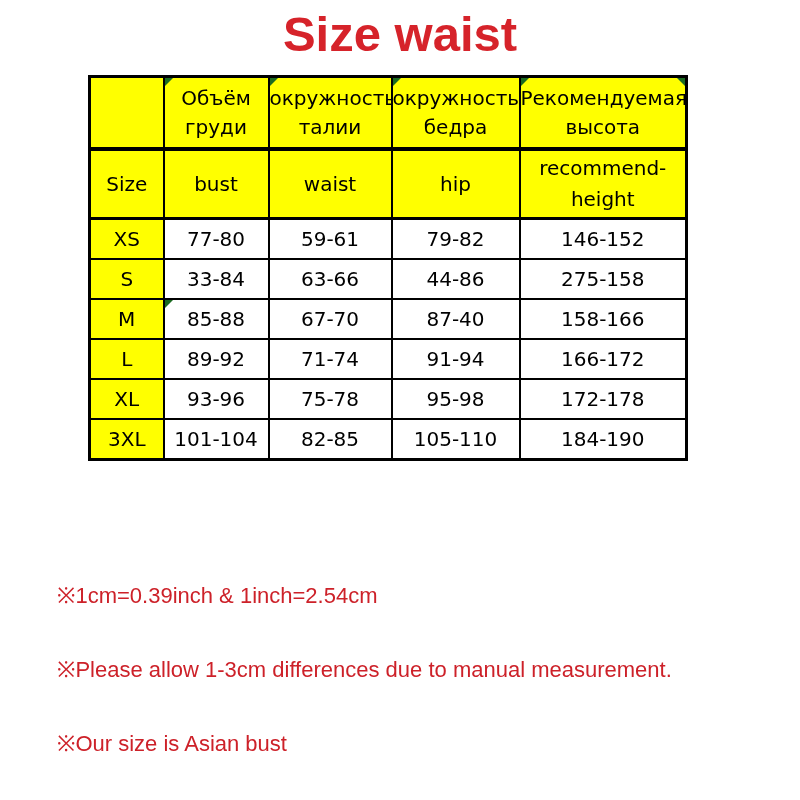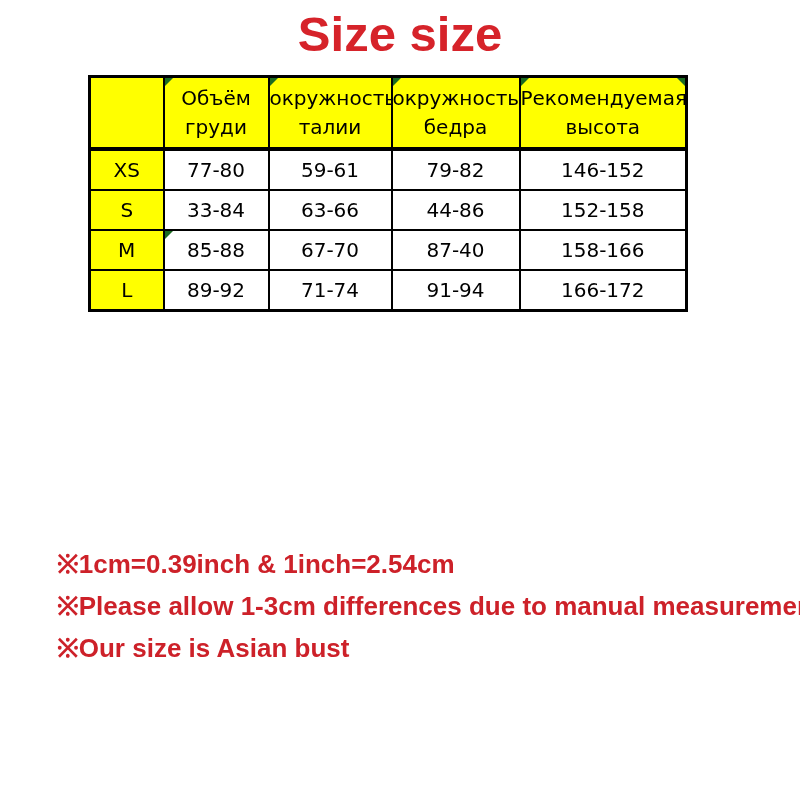--- a/index.html
+++ b/index.html
@@ -82,34 +82,35 @@
     border-top: 8px solid var(--corner_green, #1b6b21);
     border-left: 8px solid transparent;
   }
   .notes {
     position: absolute;
     left: 57px;
     top: 543px;
     width: 730px;
   }
   .note {
-    font-size: 26px;
-    font-weight: 700;
+    font-size: 22px;
+    font-weight: 400;
     line-height: 42px;
     white-space: nowrap;
+    margin-top: 32px;
   }
   .note.en { color: var(--note_red, #cd2129); }
   .note.ru { color: var(--note_dark_red, #a52f38); }
 </style>
 </head>
 <body>
 
 <div id="page">
 
-  <div class="title">Size size</div>
+  <div class="title">Size waist</div>
 
   <table class="size-table">
     <colgroup>
       <col class="c0">
         <col class="c1">
         <col class="c2">
         <col class="c3">
         <col class="c4">
     </colgroup>
     <tbody>
@@ -117,48 +118,70 @@
           <td></td>
           <td>Объём
 груди<span class="corner tl"></span></td>
           <td>окружность
 талии<span class="corner tl"></span></td>
           <td>окружность
 бедра<span class="corner tl"></span></td>
           <td>Рекомендуемая
 высота<span class="corner tl"></span><span class="corner tr"></span></td>
         </tr>
+        <tr class="r2">
+          <td>Size</td>
+          <td>bust</td>
+          <td>waist</td>
+          <td>hip</td>
+          <td>recommend-
+height</td>
+        </tr>
         <tr class="dr">
           <td class="size-col">XS</td>
           <td>77-80</td>
           <td>59-61</td>
           <td>79-82</td>
           <td>146-152</td>
         </tr>
         <tr class="dr">
           <td class="size-col">S</td>
           <td>33-84</td>
           <td>63-66</td>
           <td>44-86</td>
-          <td>152-158</td>
+          <td>275-158</td>
         </tr>
         <tr class="dr">
           <td class="size-col">M</td>
           <td>85-88<span class="corner tl"></span></td>
           <td>67-70</td>
           <td>87-40</td>
           <td>158-166</td>
         </tr>
         <tr class="dr">
           <td class="size-col">L</td>
           <td>89-92</td>
           <td>71-74</td>
           <td>91-94</td>
           <td>166-172</td>
         </tr>
+        <tr class="dr">
+          <td class="size-col">XL</td>
+          <td>93-96</td>
+          <td>75-78</td>
+          <td>95-98</td>
+          <td>172-178</td>
+        </tr>
+        <tr class="dr">
+          <td class="size-col">3XL</td>
+          <td>101-104</td>
+          <td>82-85</td>
+          <td>105-110</td>
+          <td>184-190</td>
+        </tr>
       </tbody>
   </table>
 
   <div class="notes">
     <div class="note en">※1cm=0.39inch &amp; 1inch=2.54cm</div>
     <div class="note en">※Please allow 1-3cm differences due to manual measurement.</div>
     <div class="note en">※Our size is Asian bust</div>
   </div>
 
 </div>

